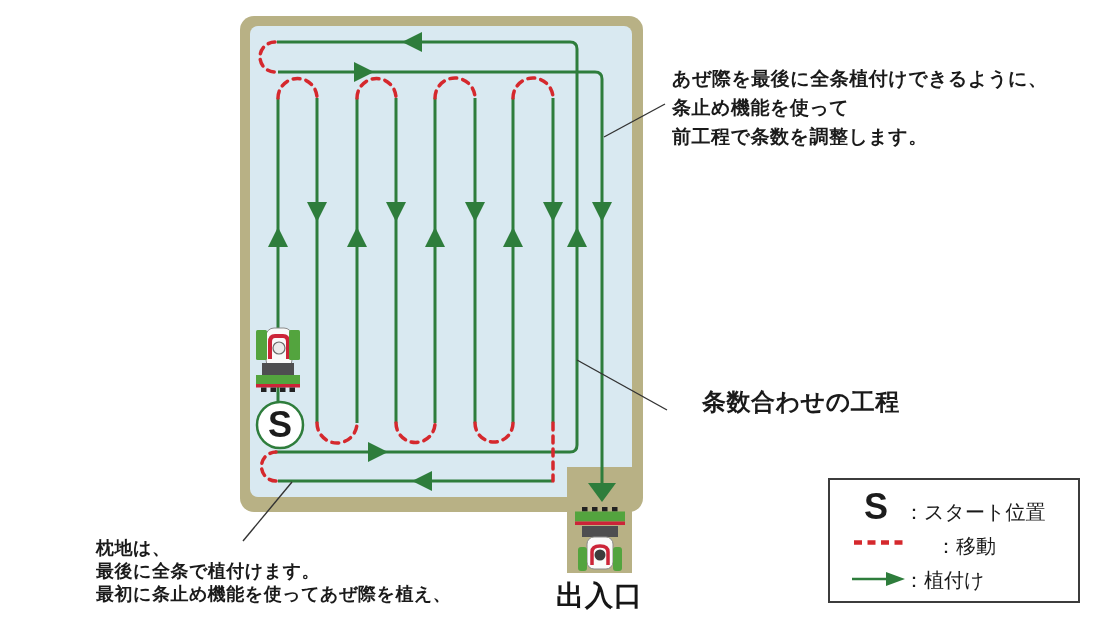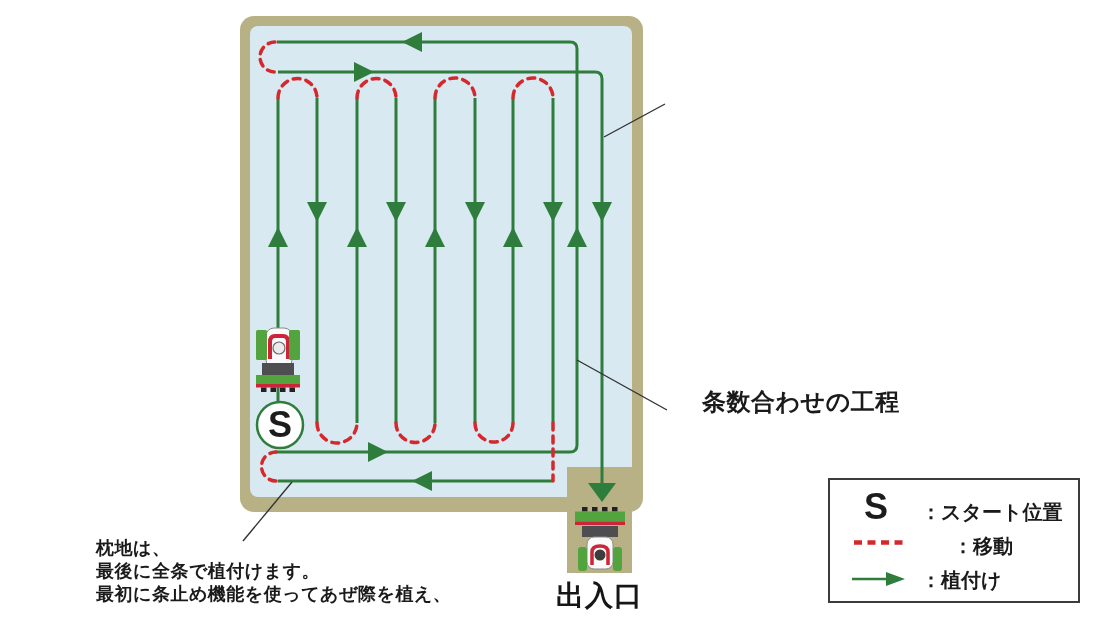--- a/index.html
+++ b/index.html
@@ -22,21 +22,21 @@
     font-size:28px;font-weight:800;letter-spacing:1px;color:#161616;
   }
   .legend{
     position:absolute;left:828px;top:478px;width:252px;height:125px;
     border:2px solid var(--legend-border,#3c3c3c);background:#fff;box-sizing:border-box;
   }
   .legend .sym-s{position:absolute;left:24px;top:6px;width:44px;text-align:center;
     font-size:36px;font-weight:700;color:#1c1c1c;}
   .legend .sym-dash{position:absolute;left:22px;top:58px;}
   .legend .sym-arrow{position:absolute;left:20px;top:90px;}
-  .legend .lbl{position:absolute;left:91px;font-size:20px;font-weight:700;white-space:nowrap;}
+  .legend .lbl{position:absolute;left:74px;font-size:20px;font-weight:400;white-space:nowrap;}
   .legend .lbl-0{top:19px;}
   .legend .lbl-1{top:53px;margin-left:32px;}
   .legend .lbl-2{top:87px;}
 </style>
 </head>
 <body>
 
 <div class="canvas">
 
   <svg class="field-svg" viewBox="0 0 1110 635" xmlns="http://www.w3.org/2000/svg">
@@ -130,20 +130,25 @@
       <rect x="12" y="30" width="26" height="32" rx="7" fill="#fafafa" stroke="#8a8a8a" stroke-width="1"></rect>
       <path d="M17 58 V45 Q17 39 25 39 Q33 39 33 45 V58" fill="none" style="stroke:var(--machine-red,#cc2438)" stroke-width="3.5"></path>
       <circle cx="25" cy="48" r="5.5" fill="#3c3c3c"></circle>
       <rect x="3" y="40" width="9" height="24" rx="3" style="fill:var(--machine-green,#53a43e)"></rect>
       <rect x="38" y="40" width="9" height="24" rx="3" style="fill:var(--machine-green,#53a43e)"></rect>
     </g>
   </svg>
 
   <div class="start-letter">S</div>
 
+  <div class="ann ann-top">
+    <div>あぜ際を最後に全条植付けできるように、</div>
+    <div>条止め機能を使って</div>
+    <div>前工程で条数を調整します。</div>
+  </div>
 
   <div class="ann ann-mid">条数合わせの工程</div>
 
   <div class="ann ann-bottom">
     <div>枕地は、</div>
     <div>最後に全条で植付けます。</div>
     <div>最初に条止め機能を使ってあぜ際を植え、</div>
   </div>
 
   <div class="exit-label">出入口</div>

